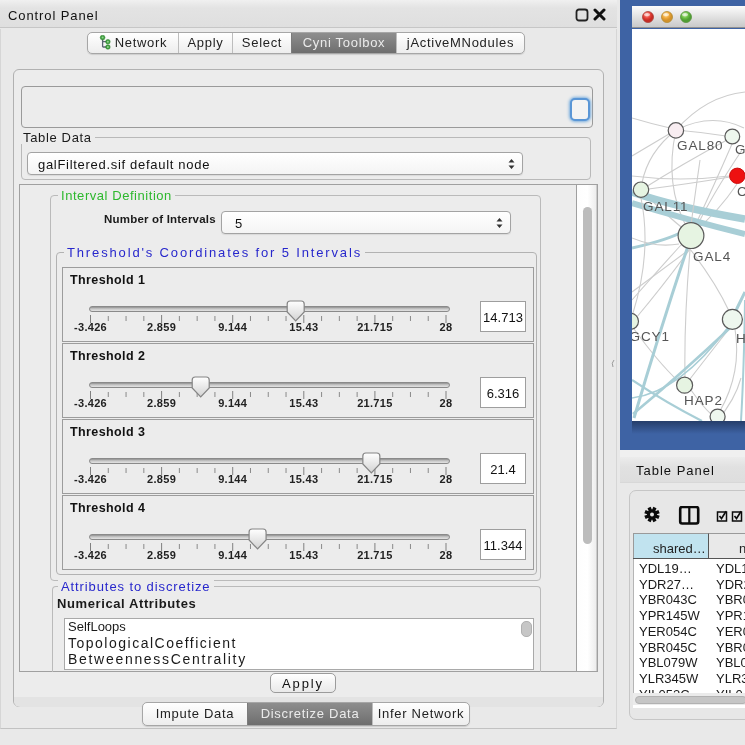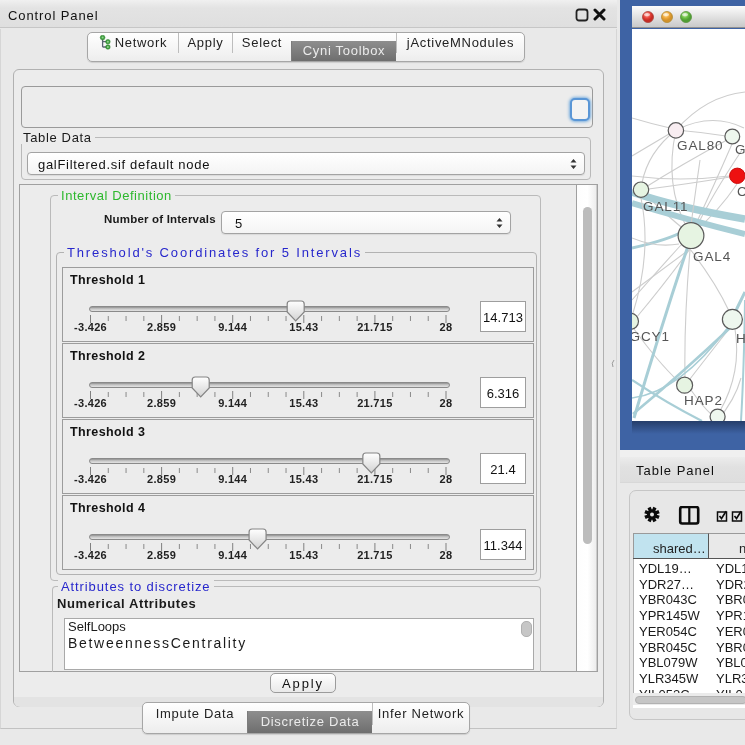--- a/index.html
+++ b/index.html
@@ -13,21 +13,21 @@
   background:linear-gradient(180deg,#f0f0f0,#e3e3e3 30%,#dfdfdf);border-bottom:1px solid #c6c6c6;}
 #titlebar .t{position:absolute;left:8px;top:8px;color:#111;letter-spacing:0.9px;}
 #lwin{left:0;top:29px;width:617px;height:700px;background:#e9e9e9;
   border-left:1px solid #d6d6d6;border-right:1px solid #d6d6d6;border-bottom:1px solid #c2c2c2;}
 
 .tabstrip{display:flex;border:1px solid #a6a6a6;border-radius:5px;overflow:hidden;
   background:linear-gradient(#ffffff,#ededed);box-shadow:0 1px 1px rgba(0,0,0,0.12);}
 .tab{height:20px;line-height:20px;color:#222;border-left:1px solid #bdbdbd;white-space:nowrap;text-align:center;letter-spacing:0.7px;}
 #bottabs .tab{height:22px;line-height:22px;}
 .tab:first-child{border-left:none;}
-.tab.dark{background:linear-gradient(#8e8e8e,#6e6e6e);color:#ebebeb;border-left:1px solid #7c7c7c;margin-top:8px;}
+.tab.dark{background:linear-gradient(#8e8e8e,#6e6e6e);color:#ebebeb;border-left:1px solid #7c7c7c;}
 #toptabs{left:87px;top:32px;}
 #bottabs{left:142px;top:702px;}
 
 #tabpanel{left:13px;top:69px;width:591px;height:638px;background:#ececec;
   border:1px solid #b1b1b1;border-radius:6px;}
 
 .grp{position:absolute;border:1px solid #b9b9b9;border-radius:4px;}
 .grplbl{position:absolute;background:#ececec;padding:0 3px;line-height:13px;}
 
 .combo{position:absolute;background:linear-gradient(#ffffff,#f4f4f4);
@@ -108,21 +108,21 @@
     </svg>Network</div>
     <div class="tab" style="width:54px">Apply</div>
     <div class="tab" style="width:59px">Select</div>
     <div class="tab dark" style="width:105px">Cyni Toolbox</div>
     <div class="tab" style="width:128px">jActiveMNodules</div>
   </div>
   <div class="abs" id="tabpanel"></div>
 
   <div class="grp" style="left:21px;top:137px;width:570px;height:43px;"></div>
   <div class="grplbl" style="left:20px;top:131px;letter-spacing:0.65px;">Table Data</div>
-  <div class="combo" style="left:27px;top:152px;width:558px;height:23px;text-align:right;">
+  <div class="combo" style="left:27px;top:152px;width:496px;height:23px;text-align:right;">
     <div class="ct">galFiltered.sif default node</div>
     <svg class="carr" viewBox="0 0 7 10">
         <path d="M3.5 0 L6.5 3.5 L0.5 3.5 Z M3.5 10 L6.5 6.5 L0.5 6.5 Z" fill="#333"></path>
       </svg>
   </div>
 
   <div class="abs" id="scrollpane"></div>
   <div class="abs" id="vsb">
       <div class="th"></div>
     </div>
@@ -304,20 +304,21 @@
         <div class="ticklbl b" style="left:383px">28</div>
         <div class="vbox">11.344</div>
       </div>
     </div>
 
   <div class="grp" style="left:52px;top:586px;width:489px;height:90px;border-bottom:none;border-color:#bababa;"></div>
   <div class="grplbl" style="left:58px;top:580px;color:#2727cc;letter-spacing:0.9px;">Attributes to discretize</div>
   <div class="abs b" style="left:57px;top:596px;letter-spacing:0.6px;">Numerical Attributes</div>
   <div class="abs" id="attrlist">
     <div>SelfLoops</div>
+      <div style="font-size:14px;letter-spacing:1.5px;">TopologicalCoefficient</div>
       <div style="font-size:14px;letter-spacing:1.7px;">BetweennessCentrality</div>
     <div id="listsb"></div>
   </div>
   <div class="abs" id="applybar"></div>
   <div class="abs" id="applybtn">Apply</div>
   <div class="abs" id="panelbottom"></div>
 
   <div class="abs tabstrip" id="bottabs">
     <div class="tab" style="width:104px">Impute Data</div>
     <div class="tab dark" style="width:125px">Discretize Data</div>

